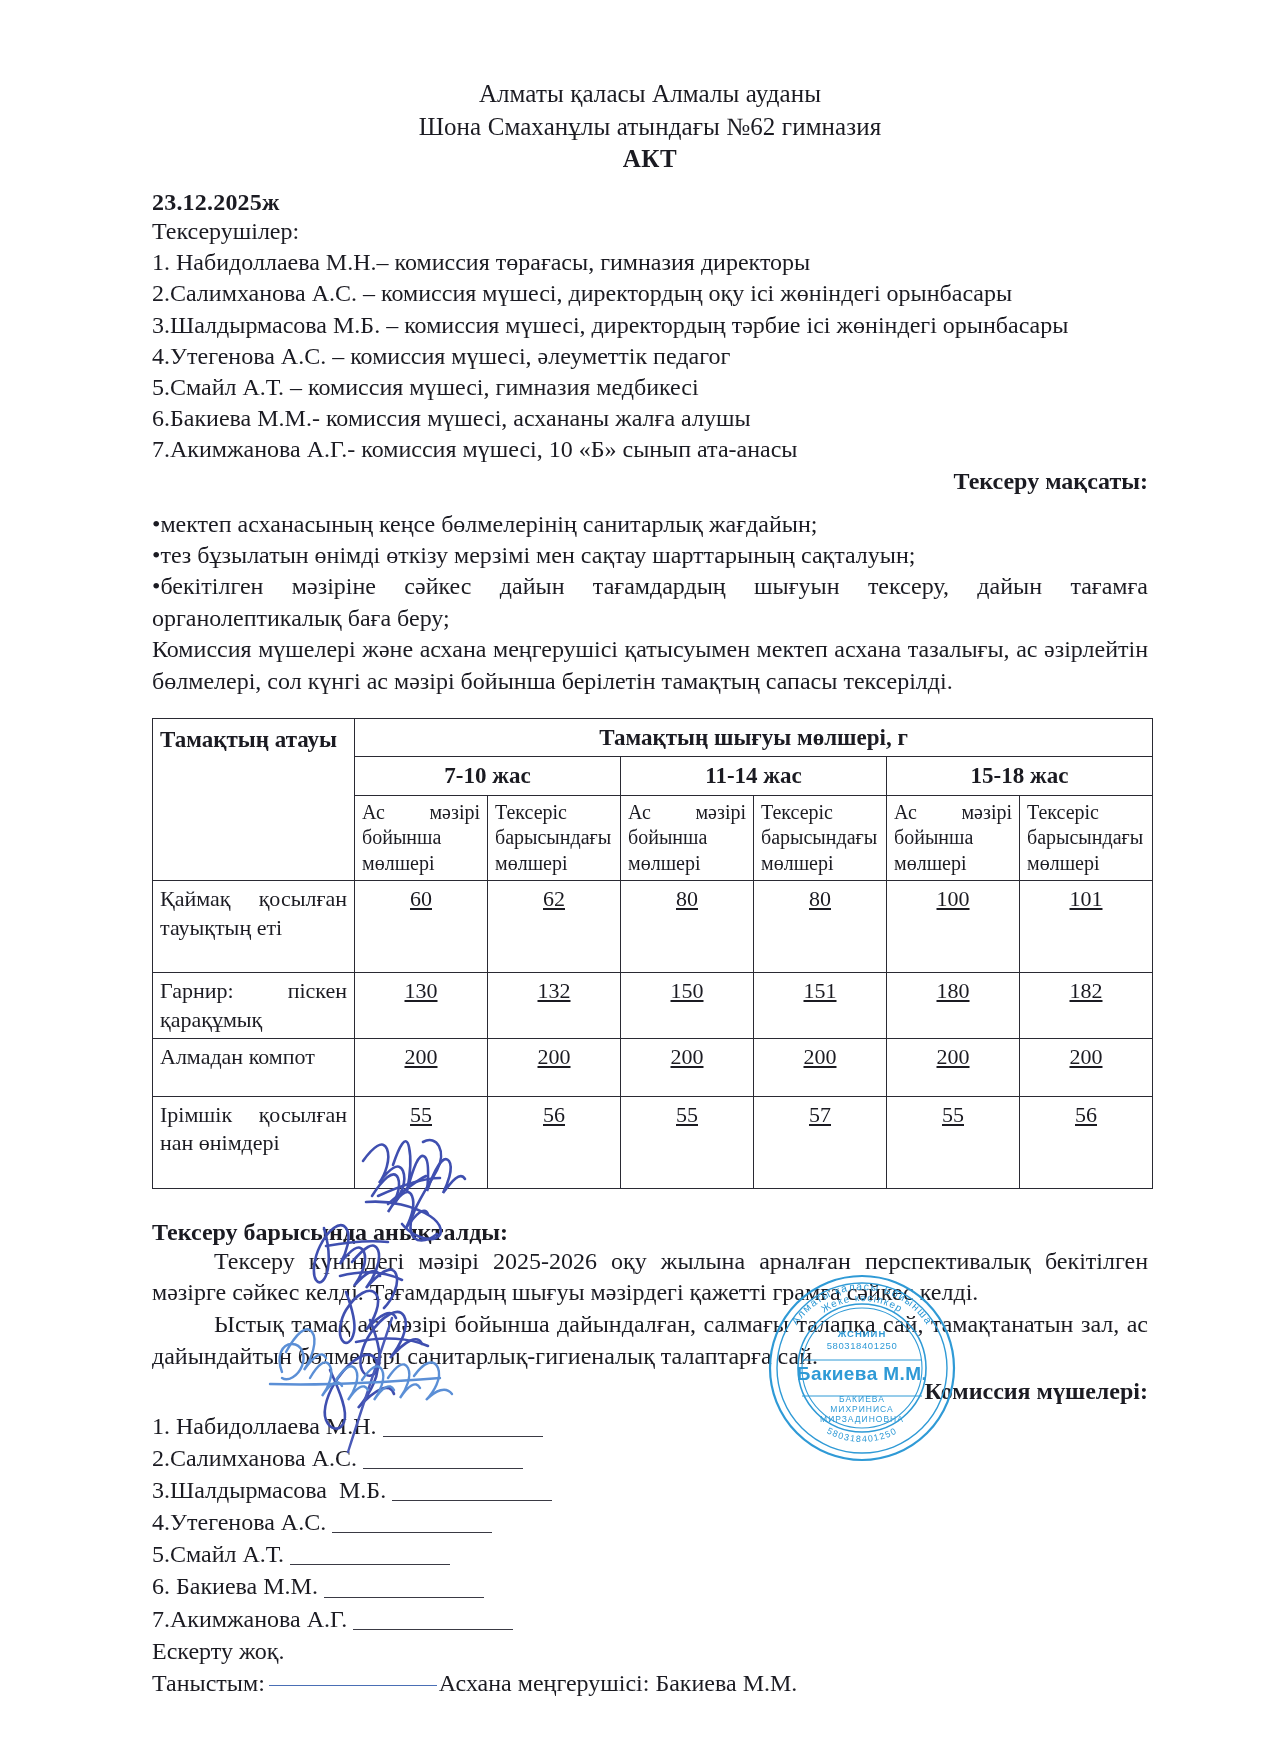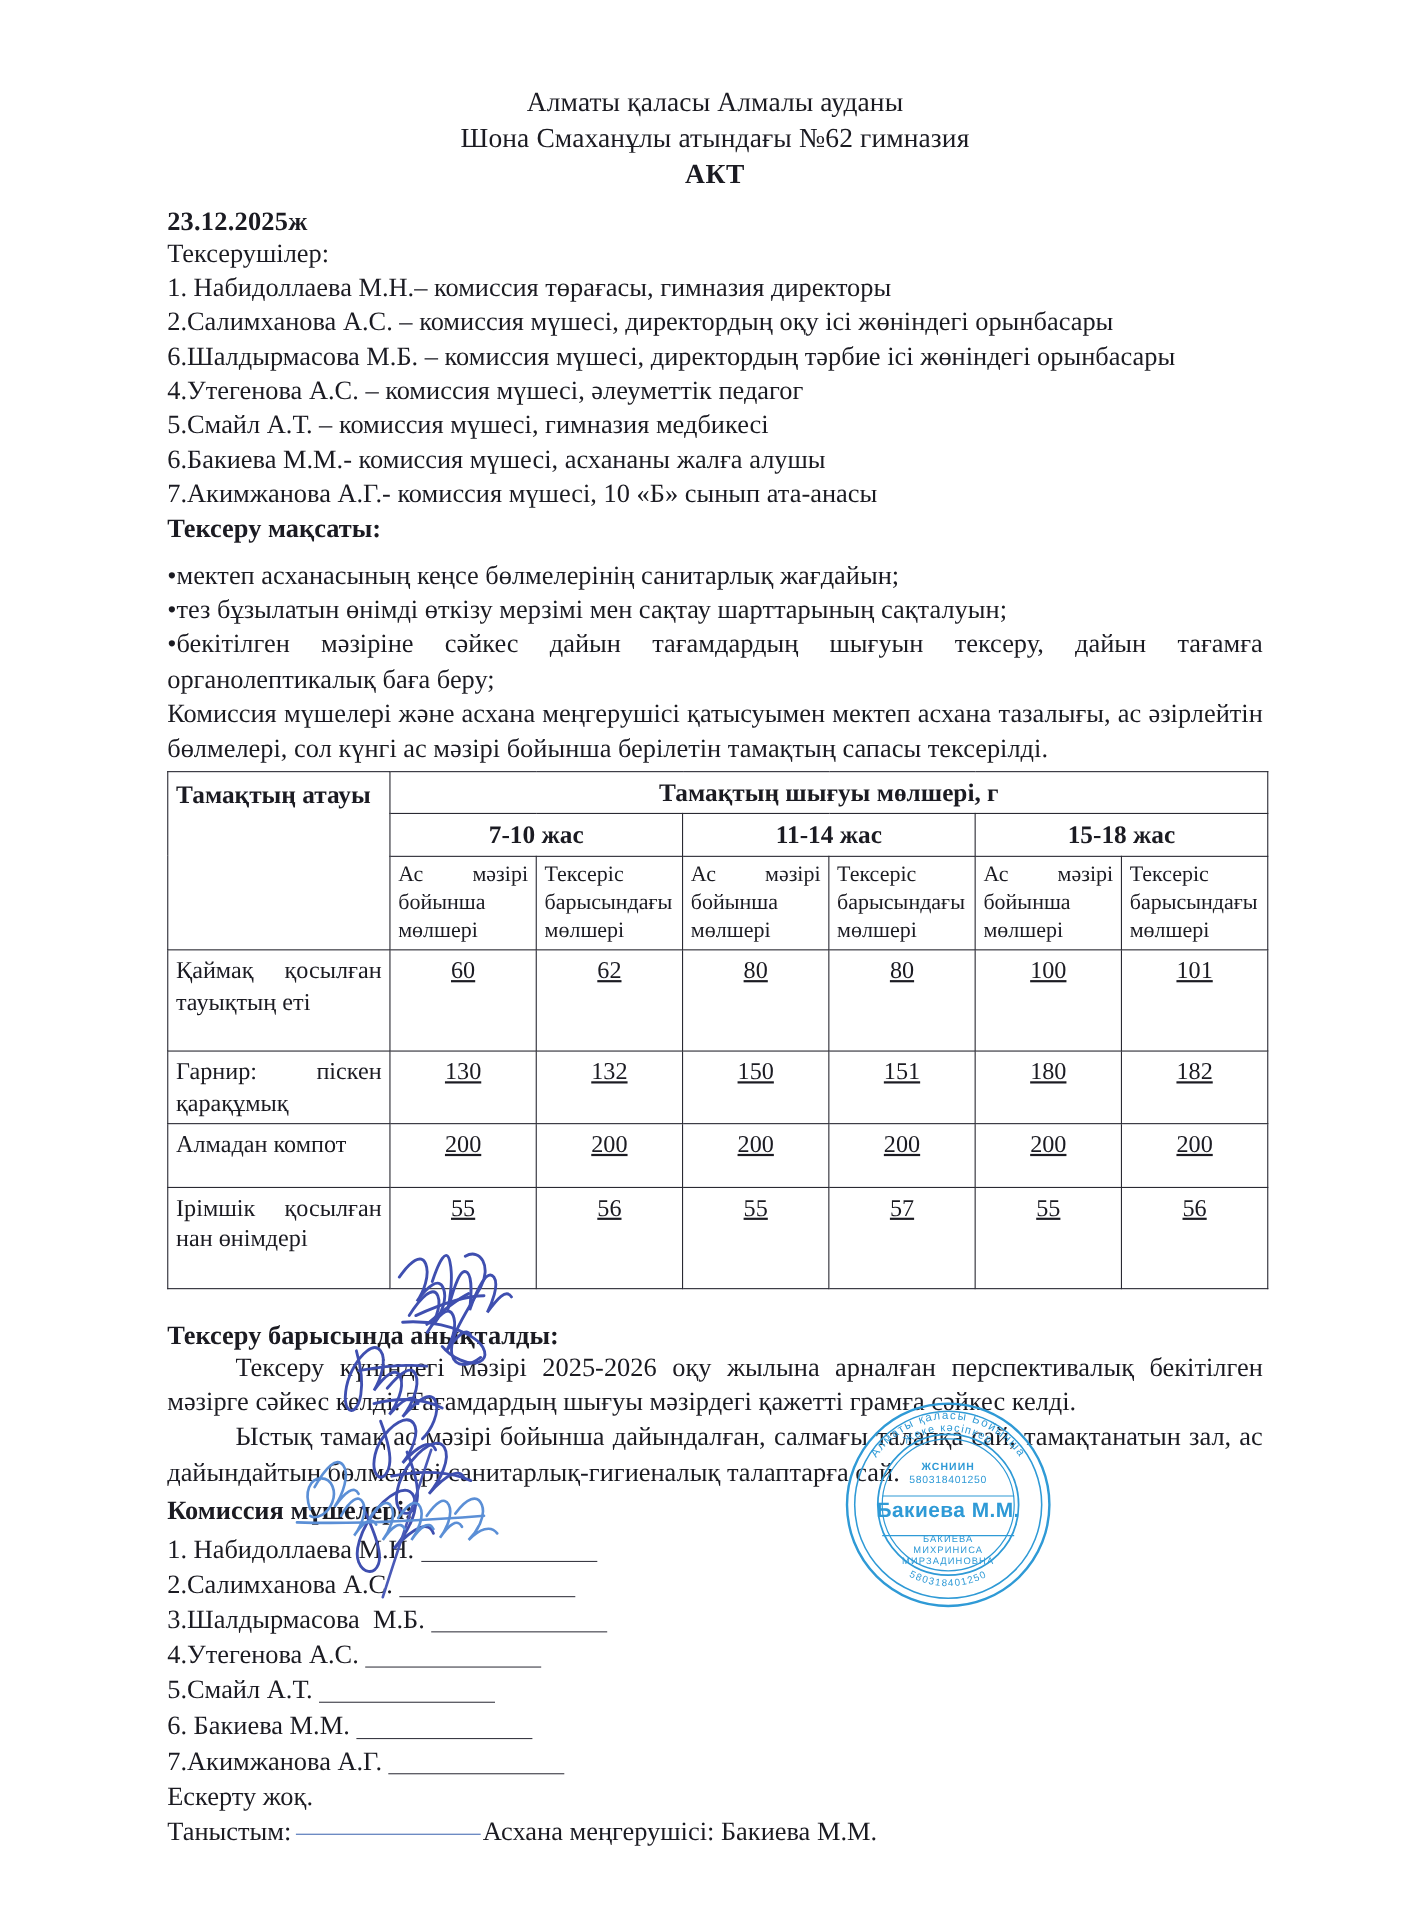--- a/index.html
+++ b/index.html
@@ -13,34 +13,34 @@
   .page {
     position:absolute; inset:0;
     padding:78px 128px 0 152px;
     box-sizing:border-box;
   }
   .center { text-align:center; }
   .t-head { font-size:25px; line-height:1.30; letter-spacing:0.1px; }
   .t-act  { font-size:25px; font-weight:bold; letter-spacing:0.6px; margin-top:2px; }
   .date   { font-size:24px; font-weight:bold; margin-top:16px; letter-spacing:0.2px; }
   .line   { font-size:24px; line-height:1.30; }
-  .bold   { font-weight:bold; }
+  .bold   { font-weight:bold;text-align:right; }
   .bullets { margin-top:12px; }
   .bullet { font-size:24px; line-height:1.30; }
   .just {
     font-size:24px; line-height:1.32;
     text-align:justify; text-justify:inter-word;
   }
   .indent { text-indent:62px; }
 
   
   table.menu {
     border-collapse:collapse;
     width:1000px;
-    margin-top:3px;
+    margin-top:20px;
     table-layout:fixed;
   }
   table.menu td, table.menu th {
     border:1.4px solid #2a2a33;
     font-weight:normal;
     font-size:21px;
     vertical-align:top;
     padding:4px 7px;
     line-height:1.28;
   }
@@ -100,21 +100,21 @@
   <div class="center t-head">Алматы қаласы Алмалы ауданы</div>
   <div class="center t-head">Шона Смаханұлы атындағы  №62 гимназия</div>
   <div class="center t-act">АКТ</div>
 
   <div class="date">23.12.2025ж</div>
 
   <div class="line">Тексерушілер:</div>
   <div>
     <div class="line">1. Набидоллаева М.Н.– комиссия төрағасы, гимназия директоры</div>
     <div class="line">2.Салимханова А.С. – комиссия мүшесі, директордың оқу ісі жөніндегі орынбасары</div>
-    <div class="line">6.Шалдырмасова  М.Б. – комиссия мүшесі, директордың тәрбие  ісі жөніндегі   орынбасары</div>
+    <div class="line">3.Шалдырмасова  М.Б. – комиссия мүшесі, директордың тәрбие  ісі жөніндегі   орынбасары</div>
     <div class="line">4.Утегенова А.С. – комиссия мүшесі, әлеуметтік педагог</div>
     <div class="line">5.Смайл А.Т. – комиссия мүшесі, гимназия медбикесі</div>
     <div class="line">6.Бакиева М.М.- комиссия мүшесі, асхананы жалға алушы</div>
     <div class="line">7.Акимжанова А.Г.- комиссия мүшесі, 10 «Б» сынып ата-анасы</div>
   </div>
 
   <div class="line bold">Тексеру мақсаты:</div>
   <div class="bullets">
     <div class="bullet">•мектеп асханасының кеңсе бөлмелерінің санитарлық жағдайын;</div>
     <div class="bullet">•тез бұзылатын өнімді өткізу мерзімі мен сақтау шарттарының сақталуын;</div>

